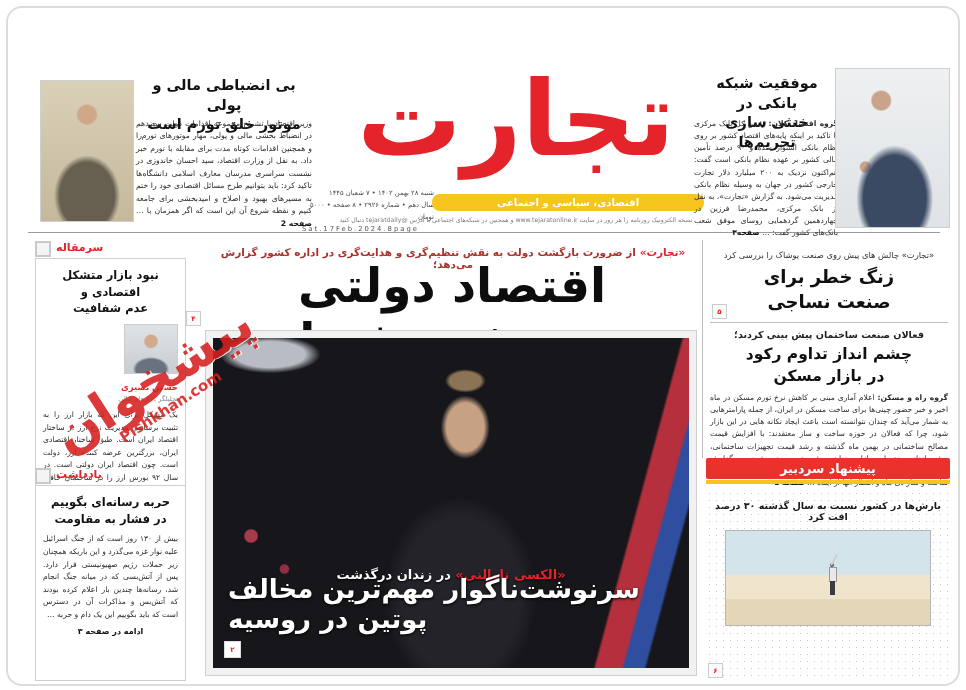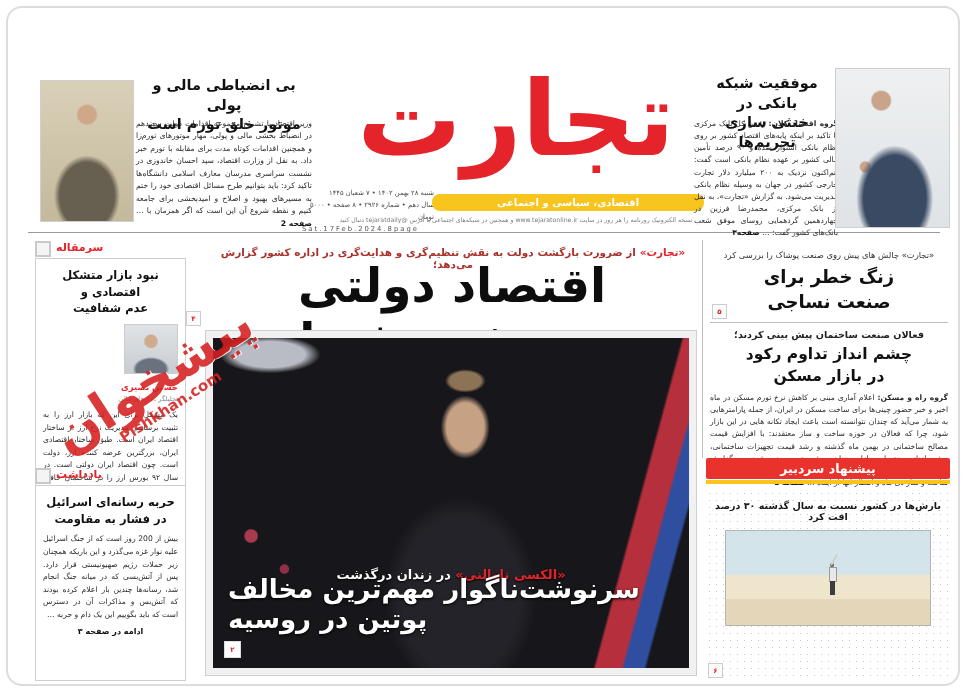--- a/index.html
+++ b/index.html
@@ -185,24 +185,24 @@
     <div class="side-body">یک مشکل برای این که بازار ارز را به تثبیت برسانیم، مدیریت نرخ ارز در ساختار اقتصاد ایران است. طبق ساختار اقتصادی ایران، بزرگترین عرضه کننده ارز، دولت است. چون اقتصاد ایران دولتی است. در سال ۹۲ بورس ارز را در ساختمان حافظ راه‌اندازی کردیم که فقط …</div>
     <div class="side-cont">ادامه در صفحه ۳</div>
   </div>
 
   <div class="section-head" style="top:460px;">
     <span class="lbl">یادداشت</span>
     <span class="sq"></span>
   </div>
   <div class="side-box" style="top:477px;height:196px;">
     <div class="side-title">
-      <span>حربه رسانه‌ای اسرائیل</span><br>
+      <span>حربه رسانه‌ای بگوییم</span><br>
       <span>در فشار به مقاومت</span>
     </div>
-    <div class="side-body">بیش از 200 روز است که از جنگ اسرائیل علیه نوار غزه می‌گذرد و این باریکه همچنان زیر حملات رژیم صهیونیستی قرار دارد. پس از آتش‌بسی که در میانه جنگ انجام شد، رسانه‌ها چندین بار اعلام کرده بودند که آتش‌بس و مذاکرات آن در دسترس است که باید بگوییم این یک دام و حربه …</div>
+    <div class="side-body">بیش از ۱۳۰ روز است که از جنگ اسرائیل علیه نوار غزه می‌گذرد و این باریکه همچنان زیر حملات رژیم صهیونیستی قرار دارد. پس از آتش‌بسی که در میانه جنگ انجام شد، رسانه‌ها چندین بار اعلام کرده بودند که آتش‌بس و مذاکرات آن در دسترس است که باید بگوییم این یک دام و حربه …</div>
     <div class="side-cont">ادامه در صفحه ۳</div>
   </div>
 
   <div class="main-kicker">
     <span class="red">«تجارت»</span>
     <span>از ضرورت بازگشت دولت به نقش تنظیم‌گری و هدایت‌گری در اداره کشور گزارش می‌دهد؛</span>
   </div>
   <div class="main-headline">اقتصاد دولتی سرچشمه فساد</div>
   <div class="numbox nb-main">۴</div>
 

